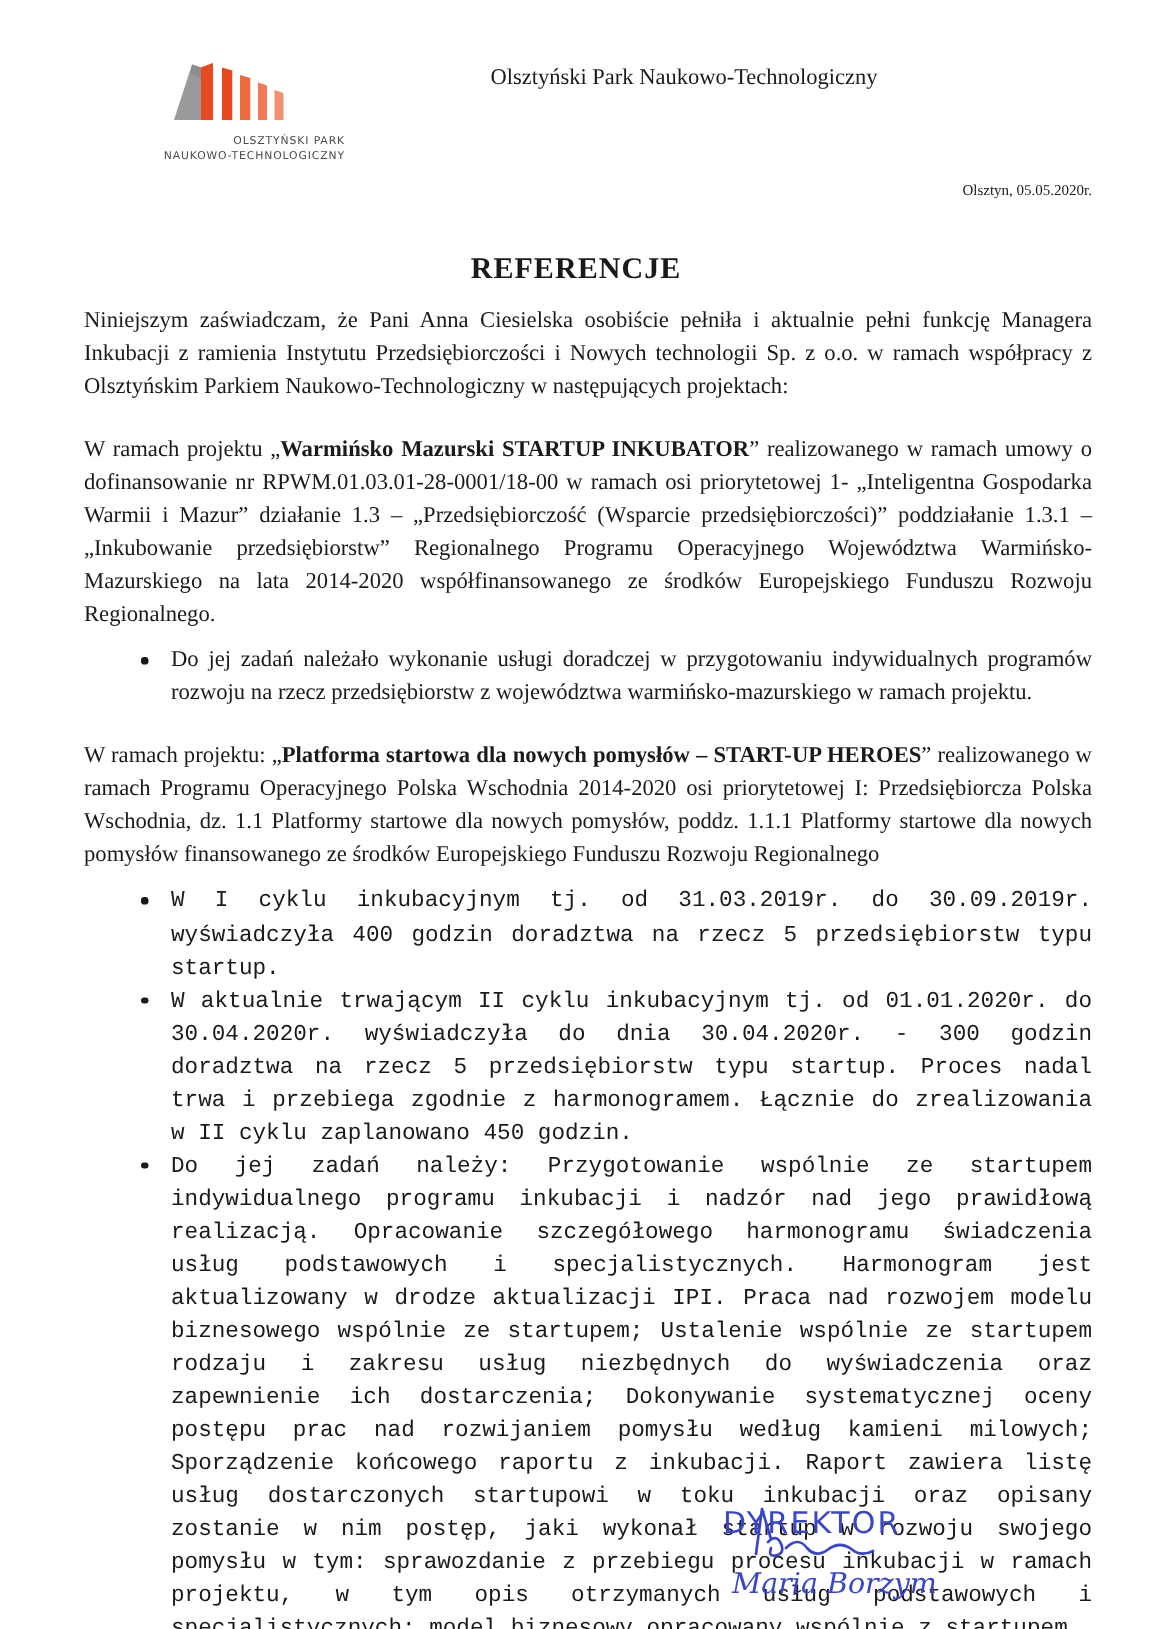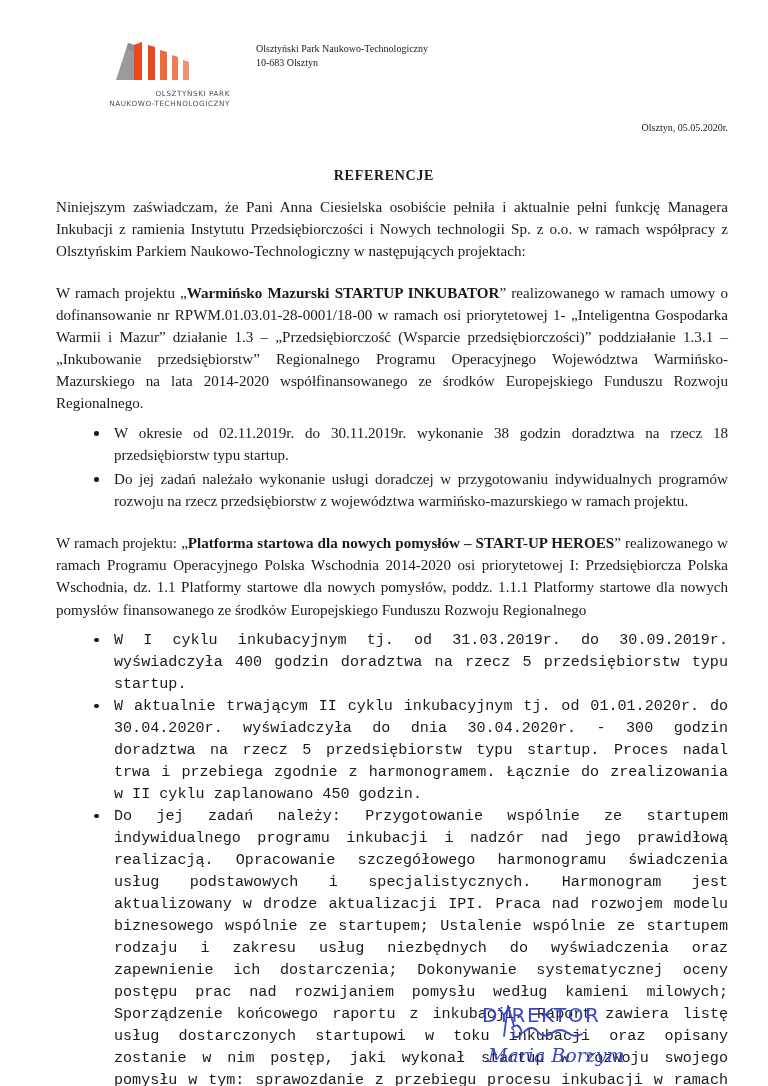--- a/index.html
+++ b/index.html
@@ -52,36 +52,36 @@
     line-height: 1.45;
     color: #4a4a4a;
     white-space: nowrap;
   }
 
   .org-address {
     position: absolute;
     left: 256px;
     top: 42px;
     width: 400px;
-    text-align: left;
-    font-size: 10px;
+    text-align: center;
+    font-size: 15px;
     line-height: 1.42;
   }
 
   .date-line {
     position: absolute;
     right: 40px;
     top: 122px;
     font-size: 10px;
   }
 
   
   .doc-title {
     text-align: center;
-    font-size: 14px;
+    font-size: 20px;
     letter-spacing: 0.7px;
     margin: 0;
     padding-top: 56px;
   }
 
   .content {
     padding: 0 40px 0 56px;
   }
 
   p.para {
@@ -158,38 +158,36 @@
         <polygon points="20,7 26,9 26,16 19,13" fill="#8d8d8d"></polygon>
       </svg>
       <div class="logo-text">
         <div>OLSZTYŃSKI  PARK</div>
         <div>NAUKOWO-TECHNOLOGICZNY</div>
       </div>
     </div>
 
     <div class="org-address">
       <div>Olsztyński Park Naukowo-Technologiczny</div>
-      <div>10-683 Olsztyn</div>
     </div>
   </div>
 
   <div class="date-line">Olsztyn, 05.05.2020r.</div>
 
   <h1 class="doc-title">REFERENCJE</h1>
 
   <div class="content">
 
     <p class="para first-body">Niniejszym zaświadczam, że Pani Anna Ciesielska osobiście pełniła i aktualnie pełni funkcję Managera Inkubacji z ramienia Instytutu Przedsiębiorczości i Nowych technologii Sp. z o.o. w ramach współpracy z Olsztyńskim Parkiem Naukowo-Technologiczny w następujących projektach:</p>
 
     <p class="para spaced">
       <span>W ramach projektu „</span><b>Warmińsko Mazurski STARTUP INKUBATOR</b><span>” realizowanego w ramach umowy o dofinansowanie nr RPWM.01.03.01-28-0001/18-00 w ramach osi priorytetowej 1- „Inteligentna Gospodarka Warmii i Mazur” działanie 1.3 – „Przedsiębiorczość (Wsparcie przedsiębiorczości)” poddziałanie 1.3.1 – „Inkubowanie przedsiębiorstw” Regionalnego Programu Operacyjnego Województwa Warmińsko-Mazurskiego na lata 2014-2020 współfinansowanego ze środków Europejskiego Funduszu Rozwoju Regionalnego.</span>
     </p>
 
     <ul class="bullets">
-      <li>W okresie od 02.11.2019r. do 30.11.2019r. wykonanie 38 godzin doradztwa na rzecz 18 przedsiębiorstw typu startup.</li>
       <li>Do jej zadań należało wykonanie usługi doradczej w przygotowaniu indywidualnych programów rozwoju na rzecz przedsiębiorstw z województwa warmińsko-mazurskiego w ramach projektu.</li>
     </ul>
 
     <p class="para spaced">
       <span> W ramach projektu: „</span><b>Platforma startowa dla nowych pomysłów – START-UP HEROES</b><span>” realizowanego w ramach Programu Operacyjnego Polska Wschodnia 2014-2020 osi priorytetowej I: Przedsiębiorcza Polska Wschodnia, dz. 1.1 Platformy startowe dla nowych pomysłów, poddz. 1.1.1 Platformy startowe dla nowych pomysłów finansowanego ze środków Europejskiego Funduszu Rozwoju Regionalnego</span>
     </p>
 
     <ul class="bullets tight">
       <li>W I cyklu inkubacyjnym tj. od 31.03.2019r. do 30.09.2019r. wyświadczyła 400 godzin doradztwa na rzecz 5 przedsiębiorstw typu startup.</li>
       <li>W aktualnie trwającym II cyklu inkubacyjnym tj. od 01.01.2020r. do 30.04.2020r. wyświadczyła do dnia 30.04.2020r. - 300 godzin doradztwa na rzecz 5 przedsiębiorstw typu startup. Proces nadal trwa i przebiega zgodnie z harmonogramem. Łącznie do zrealizowania w II cyklu zaplanowano 450 godzin.</li>

